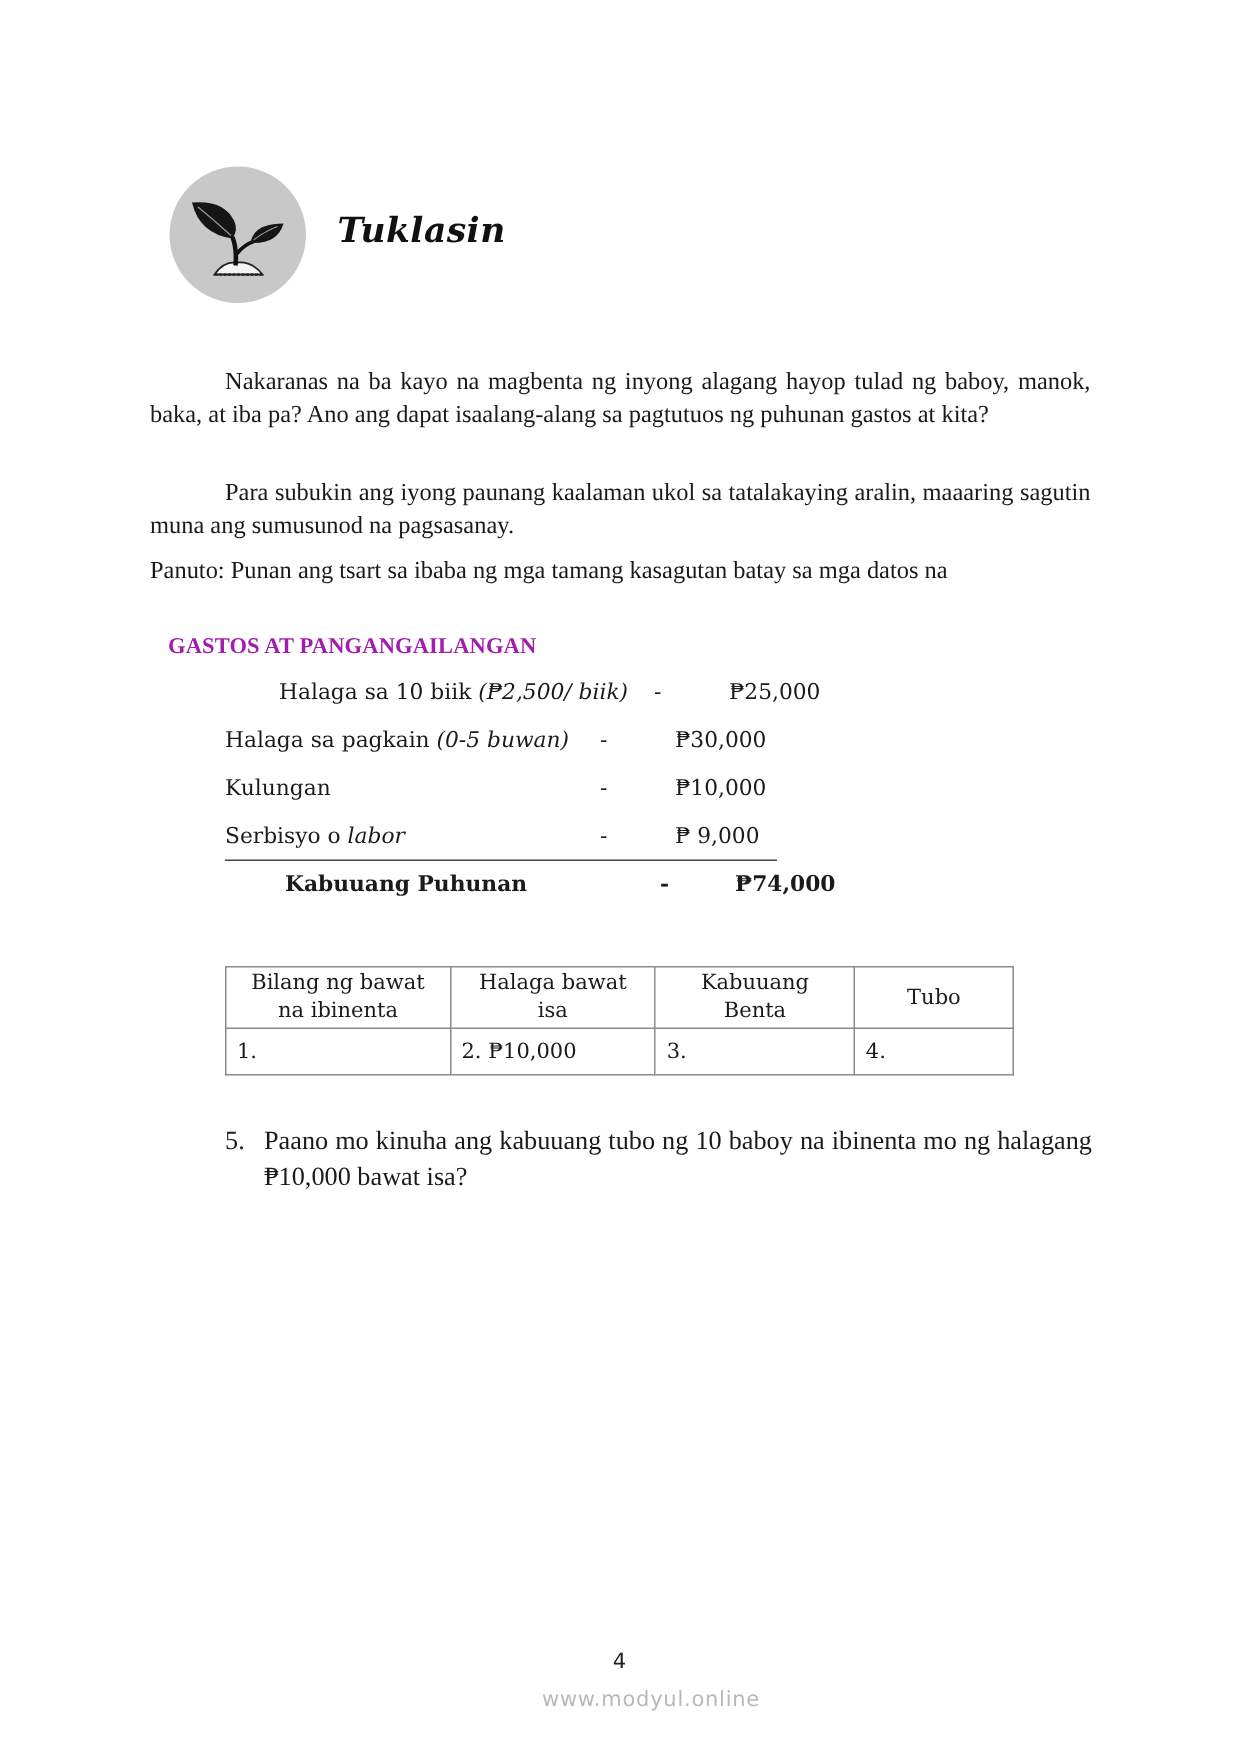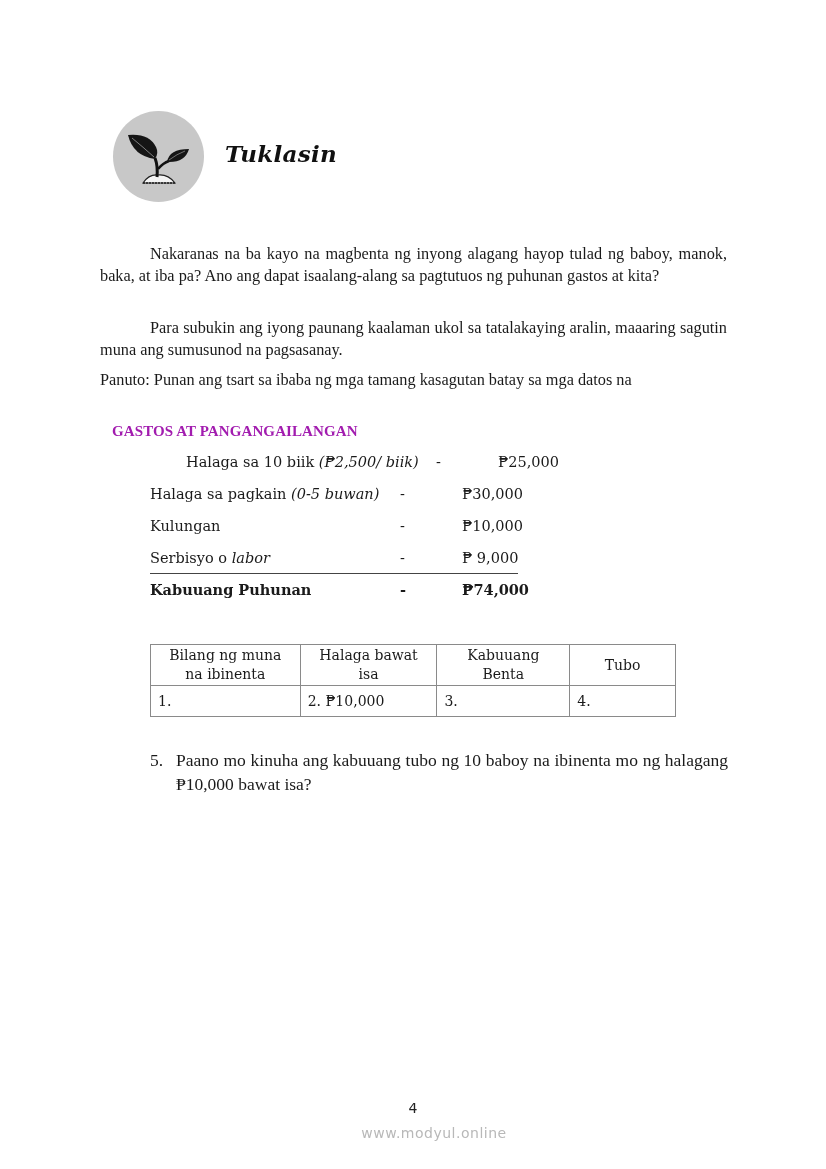--- a/index.html
+++ b/index.html
@@ -16,22 +16,22 @@
   .panuto { position: absolute; left: 100px; top: 369px; width: 630px; font-family: "Liberation Serif", serif;
             font-size: 16.3px; line-height: 22px; color: #1a1a1a; }
   .panuto .lbl { font-weight: normal; }
   .panuto .cont { display: block; padding-left: 56px; }
   .section-head { position: absolute; left: 112px; top: 423px; font-family: "Liberation Serif", serif;
                   font-weight: bold; font-size: 15px; color: #a21caf; letter-spacing: 0.1px; }
   .cost-row { position: absolute; left: 150px; width: 370px; height: 24px;
               font-family: "DejaVu Serif", serif; font-size: 14.5px; color: #1a1a1a; }
   .cost-row .lbl { position: absolute; left: 0; top: 0; white-space: nowrap; }
   .cost-row .dash { position: absolute; left: 250px; top: 0; }
-  .cost-row .amt { position: absolute; left: 312px; top: 0; white-space: nowrap; }
-  .cost-row.total { font-weight: bold; }
+  .cost-row .amt { position: absolute; left: 300px; top: 0; white-space: nowrap; }
+  .cost-row.total { font-weight: bold; margin-left: 40px; }
   .rule { position: absolute; left: 150px; top: 573px; width: 368px; height: 1px; background: #444; }
   table.sales { position: absolute; left: 150px; top: 644px; width: 526px; border-collapse: collapse;
                 font-family: "DejaVu Serif", serif; font-size: 14px; color: #1a1a1a; }
   table.sales th, table.sales td { border: 1px solid #8a8a8a; }
   table.sales th { font-weight: normal; text-align: center; line-height: 19px; padding: 1px 4px 1px 4px; height: 38px; }
   table.sales td { text-align: left; padding: 3px 7px; height: 24px; }
   .question { position: absolute; left: 150px; top: 748px; width: 578px; font-family: "Liberation Serif", serif;
               font-size: 17.5px; line-height: 24px; color: #1a1a1a; text-align: justify; }
   .question .num { position: absolute; left: 0; top: 0; }
   .question .txt { display: block; padding-left: 26px; }
@@ -102,21 +102,21 @@
 
 <table class="sales">
   <colgroup>
     <col style="width:150px">
       <col style="width:137px">
       <col style="width:133px">
       <col style="width:106px">
   </colgroup>
   <thead>
     <tr>
-      <th><span>Bilang ng muna</span><br><span>na ibinenta</span></th>
+      <th><span>Bilang ng bawat</span><br><span>na ibinenta</span></th>
       <th><span>Halaga bawat</span><br><span>isa</span></th>
       <th><span>Kabuuang</span><br><span>Benta</span></th>
       <th><span>Tubo</span></th>
     </tr>
   </thead>
   <tbody>
     <tr>
       <td>1.</td>
       <td>2. ₱10,000</td>
       <td>3.</td>

